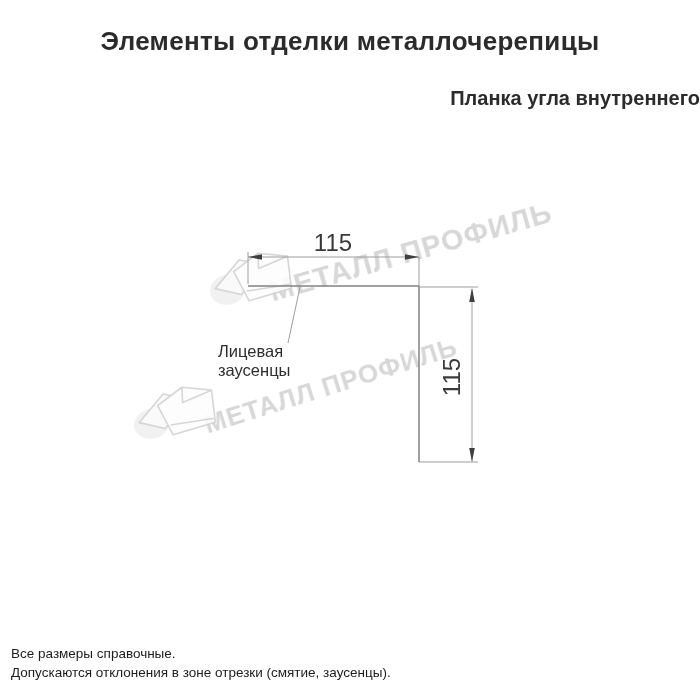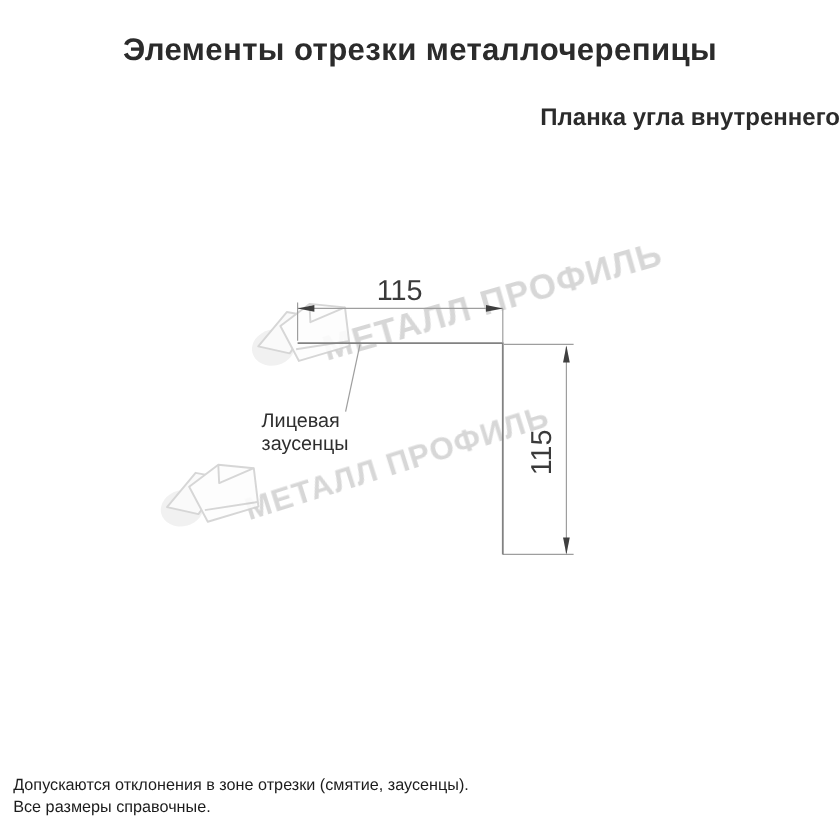--- a/index.html
+++ b/index.html
@@ -93,21 +93,21 @@
     font-size: 13.5px;
     line-height: 18.5px;
     color: #1c1c1c;
   }
 </style>
 </head>
 <body>
 
 <div class="page">
 
-  <div class="page-title">Элементы отрезки металлочерепицы</div>
+  <div class="page-title">Элементы отделки металлочерепицы</div>
   <div class="product-name">Планка угла внутреннего</div>
 
   <div class="wm-text wm-upper">МЕТАЛЛ ПРОФИЛЬ</div>
   <div class="wm-text wm-lower">МЕТАЛЛ ПРОФИЛЬ</div>
 
   <svg class="diagram-svg" width="700" height="700" viewBox="0 0 700 700">
 
     <g fill="none" stroke-width="1.6" stroke-linejoin="round" transform="translate(206,260) rotate(-14)" opacity="0.9" stroke="#d2d2d2">
       <ellipse cx="14" cy="34" rx="18" ry="15" fill="#f0f0f0" stroke="none"></ellipse>
       <polygon points="2,30 32,8 54,18 26,42" fill="#fafafa"></polygon>
@@ -147,17 +147,17 @@
 
   <div class="dim-label dim-top">115</div>
   <div class="dim-label dim-right">115</div>
 
   <div class="face-label">
     <div>Лицевая</div>
     <div>заусенцы</div>
   </div>
 
   <div class="footer">
+    <div>Все размеры справочные.</div>
     <div>Допускаются отклонения в зоне отрезки (смятие, заусенцы).</div>
-    <div>Все размеры справочные.</div>
   </div>
 
 </div>
 
 </body></html>

